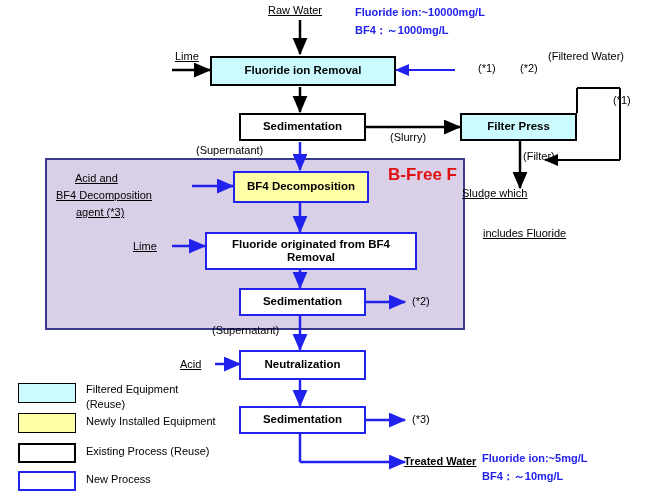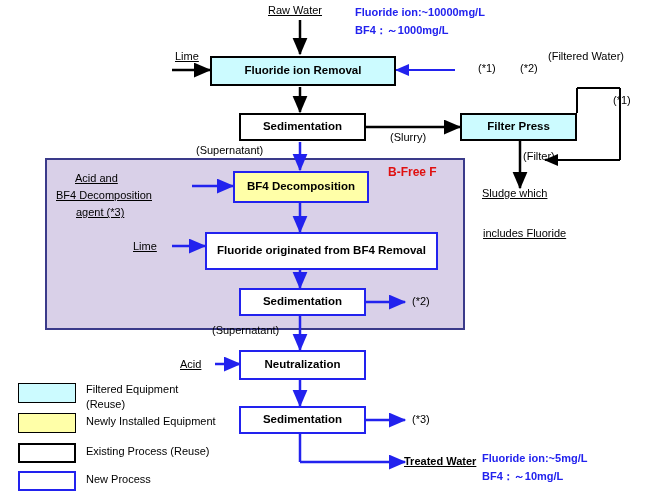--- a/index.html
+++ b/index.html
@@ -26,21 +26,21 @@
   .n-new-white{ background:#ffffff; border:2px solid #2222ee; }
   .n-new-yellow{ background:#ffffa8; border:2px solid #2222ee; }
   .n-black{ background:#ffffff; border:2px solid #000; }
   .lbl{
     position:absolute;
     font-size:11px;
     color:#000;
     white-space:nowrap;
   }
   .lbl.bluetext{ color:#2222ee; font-weight:bold; }
-  .lbl.redtext{ color:#e01010; font-weight:bold; font-size:12px;}
+  .lbl.redtext{ color:#e01010; font-weight:bold; font-size:17px;}
   .lbl.u{ text-decoration:underline; }
   .lbl.b{ font-weight:bold; }
   .legend-box{
     position:absolute;
     box-sizing:border-box;
     width:58px;height:20px;
   }
   .lg-existing{ background:#ccfbff; border:1px solid #000; }
   .lg-new-eq{ background:#ffffa8; border:1px solid #000; }
   .lg-proc{ background:#ffffff; border:2px solid #000; }
@@ -119,36 +119,36 @@
 <div class="lbl u" style="left:175px;top:50px;">Lime</div>
 
 <div class="node n-existing" style="left:210px;top:56px;width:186px;height:30px;">Fluoride ion Removal</div>
 
 <div class="node n-black" style="left:239px;top:113px;width:127px;height:28px;">Sedimentation</div>
 
 <div class="node n-existing" style="left:460px;top:113px;width:117px;height:28px;">Filter Press</div>
 
 <div class="node n-new-yellow" style="left:233px;top:171px;width:136px;height:32px;">BF4 Decomposition</div>
 
-<div class="node n-new-white" style="left:205px;top:232px;width:233px;height:38px;padding:0 6px;">Fluoride originated from BF4 Removal</div>
+<div class="node n-new-white" style="left:205px;top:232px;width:212px;height:38px;padding:0 6px;">Fluoride originated from BF4 Removal</div>
 
 <div class="node n-new-white" style="left:239px;top:288px;width:127px;height:28px;">Sedimentation</div>
 
 <div class="node n-new-white" style="left:239px;top:350px;width:127px;height:30px;">Neutralization</div>
 
 <div class="node n-new-white" style="left:239px;top:406px;width:127px;height:28px;">Sedimentation</div>
 
 <div class="lbl" style="left:478px;top:62px;">(*1)</div>
 <div class="lbl" style="left:520px;top:62px;">(*2)</div>
 <div class="lbl" style="left:548px;top:50px;">(Filtered Water)</div>
 <div class="lbl" style="left:613px;top:94px;">(*1)</div>
 <div class="lbl" style="left:390px;top:131px;">(Slurry)</div>
 <div class="lbl" style="left:523px;top:150px;">(Filter)</div>
 <div class="lbl" style="left:196px;top:144px;">(Supernatant)</div>
-<div class="lbl u" style="left:482px;top:187px;">Sludge which</div>
+<div class="lbl u" style="left:462px;top:187px;">Sludge which</div>
 <div class="lbl u" style="left:483px;top:203px;margin-top:24px;">includes Fluoride</div>
 <div class="lbl redtext" style="left:388px;top:165px;">B-Free F</div>
 
 <div class="lbl u" style="left:75px;top:172px;">Acid and</div>
 <div class="lbl u" style="left:56px;top:189px;">BF4 Decomposition</div>
 <div class="lbl u" style="left:76px;top:206px;">agent  (*3)</div>
 
 <div class="lbl u" style="left:133px;top:240px;">Lime</div>
 <div class="lbl" style="left:412px;top:295px;">(*2)</div>
 <div class="lbl" style="left:212px;top:324px;">(Supernatant)</div>

